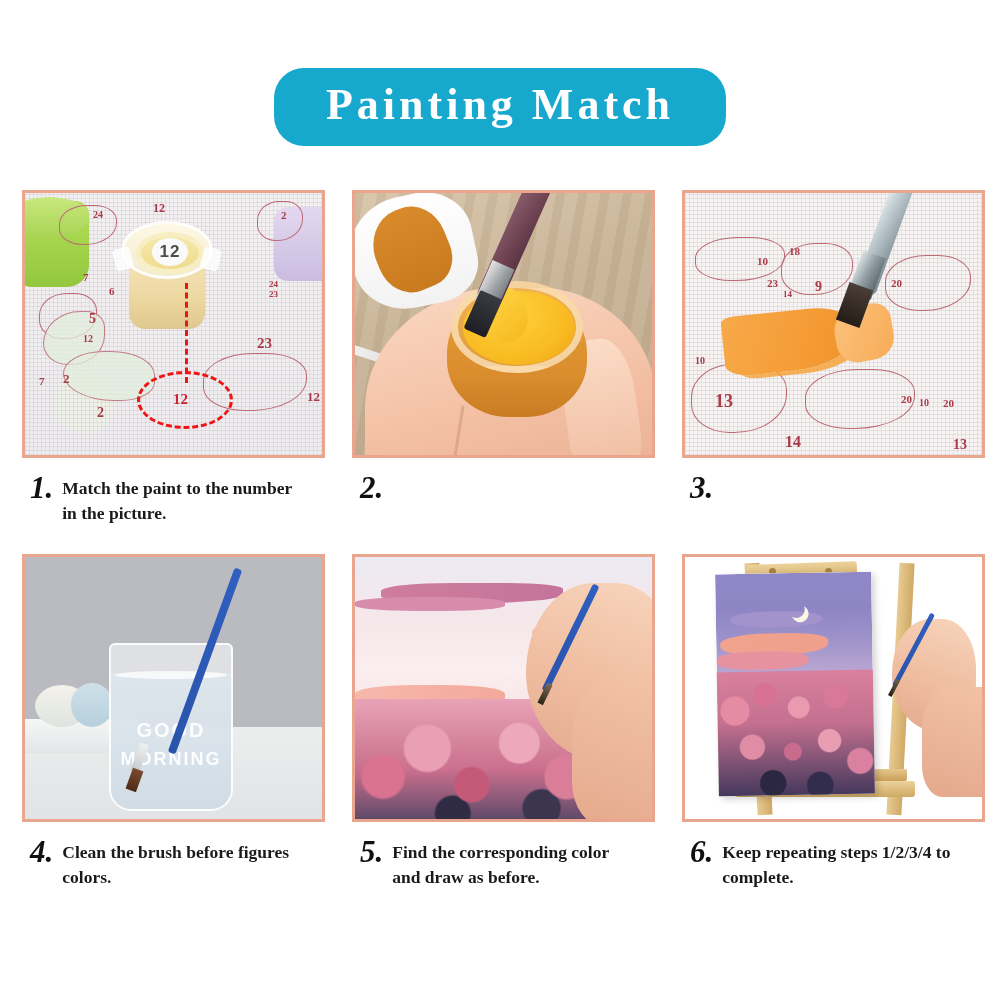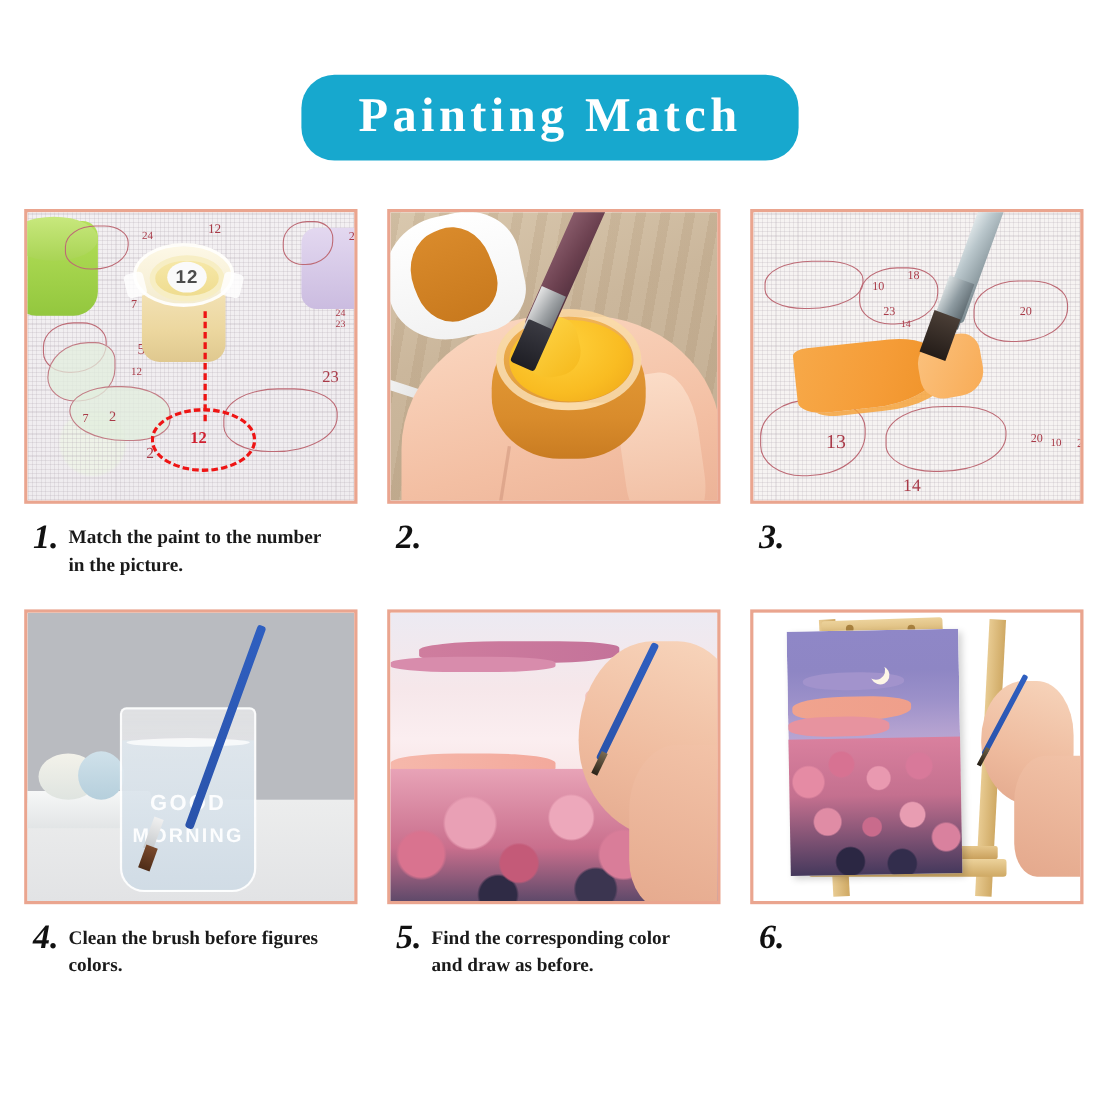--- a/index.html
+++ b/index.html
@@ -88,22 +88,22 @@
       radial-gradient(circle at 20% 80%, #eef2e8 0 9%, transparent 10%),
       linear-gradient(#f3f0f2, #efecef);
   }
   .weave {
     position: absolute; inset: 0;
     background-image:
       repeating-linear-gradient(0deg, rgba(170,160,170,.22) 0 1px, transparent 1px 4px),
       repeating-linear-gradient(90deg, rgba(170,160,170,.20) 0 1px, transparent 1px 4px);
   }
   .outline { position: absolute; border: 1.4px solid #bd6a75; border-radius: 48% 38% 55% 40%; }
-  .num { position: absolute; color: #a93a48; font-weight: normal;
-         font-family: "Liberation Serif", "DejaVu Serif", serif; margin-left: 36px; }
+  .num { position: absolute; color: #a93a48; font-weight: bold;
+         font-family: "Liberation Serif", "DejaVu Serif", serif; }
 
   .pot {
     position: absolute; left: 96px; top: 28px;
     width: 92px; height: 108px;
   }
   .pot-body {
     position: absolute; bottom: 0; left: 8px;
     width: 76px; height: 72px;
     background: linear-gradient(#f4e4ba, #ecd79f 60%, #dfc88f);
     border-radius: 8px 8px 16px 16px;
@@ -721,16 +721,17 @@
         </div>
 
         <div class="p6-hand"></div>
         <div class="p6-wrist"></div>
         <div class="p6-brush"></div>
         <div class="p6-brush-tip"></div>
       </div>
     </div>
     <div class="caption">
       <span class="cap-num">6.</span>
+      <span class="cap-text">Keep repeating steps 1/2/3/4 to complete.</span>
     </div>
   </div>
 
 </div>
 
 </body></html>

